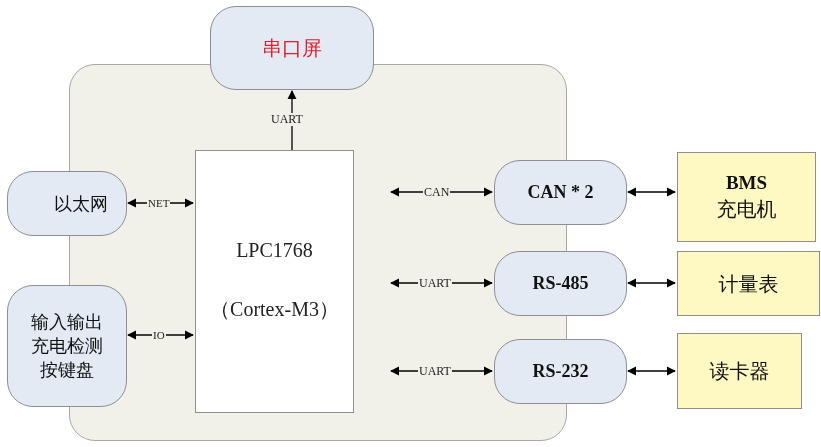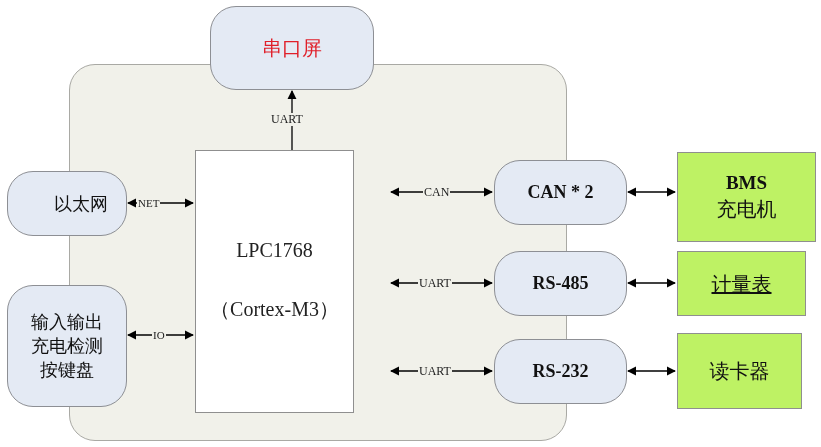--- a/index.html
+++ b/index.html
@@ -4,21 +4,21 @@
 <style>
   html, body { margin:0; padding:0; background:#ffffff; }
   body { width:821px; height:447px; position:relative; overflow:hidden;
          font-family:"DejaVu Serif","Liberation Serif",serif; }
   .abs { position:absolute; box-sizing:border-box; }
   .container { left:69px; top:64px; width:498px; height:377px;
                background:#f1f1ea; border:1.5px solid #a9a9a4; border-radius:26px; }
   .rbox { background:#e4eaf4; border:1.5px solid #8d8f94; border-radius:26px;
           display:flex; align-items:center; justify-content:center; text-align:center;
           color:#111; }
-  .sbox { background:#bef264; border:1.5px solid #8f8f8f;
+  .sbox { background:#fef9c3; border:1.5px solid #8f8f8f;
           display:flex; flex-direction:column; align-items:center; justify-content:center;
           text-align:center; color:#111; }
   .mcu { left:195px; top:150px; width:159px; height:263px; background:#fff;
          border:1.5px solid #8f8f8f; }
   .cn { font-family:"DejaVu Sans","Liberation Sans",sans-serif; font-size:18px; line-height:24px; }
   .bold { font-family:"Liberation Serif","DejaVu Serif",serif; font-weight:bold; font-size:18px; }
   .red { color:#e0202a; }
   .mcu-title { position:absolute; left:0; width:100%; text-align:center;
                font-family:"Liberation Serif","DejaVu Serif",serif; font-size:20px; color:#222; }
   .lbl { position:absolute; background:#ffffff; font-family:"Liberation Serif","DejaVu Serif",serif;
@@ -49,21 +49,21 @@
   <line x1="391" y1="283" x2="492" y2="283" stroke="#000" stroke-width="1.3" marker-start="url(#ah)" marker-end="url(#ah)"></line>
 
   <line x1="391" y1="371" x2="492" y2="371" stroke="#000" stroke-width="1.3" marker-start="url(#ah)" marker-end="url(#ah)"></line>
 
   <line x1="628" y1="192" x2="675" y2="192" stroke="#000" stroke-width="1.3" marker-start="url(#ah)" marker-end="url(#ah)"></line>
   <line x1="628" y1="283" x2="675" y2="283" stroke="#000" stroke-width="1.3" marker-start="url(#ah)" marker-end="url(#ah)"></line>
   <line x1="628" y1="371" x2="675" y2="371" stroke="#000" stroke-width="1.3" marker-start="url(#ah)" marker-end="url(#ah)"></line>
 </svg>
 
 <span class="lbl bg2" style="left:270px; top:113px;">UART</span>
-<span class="lbl bg2" style="left:137px; top:197px; font-size:11px;">NET</span>
+<span class="lbl bg2" style="left:147px; top:197px; font-size:11px;">NET</span>
 <span class="lbl bg2" style="left:152px; top:329px; font-size:11px;">IO</span>
 <span class="lbl bg2" style="left:423px; top:186px;">CAN</span>
 <span class="lbl bg2" style="left:418px; top:277px;">UART</span>
 <span class="lbl bg2" style="left:418px; top:365px;">UART</span>
 
 <div class="abs rbox" style="left:210px; top:6px; width:164px; height:84px;">
   <span class="cn red" style="font-size:20px;">串口屏</span>
 </div>
 
 <div class="abs mcu">
@@ -87,18 +87,18 @@
   <span class="bold">RS-485</span>
 </div>
 <div class="abs rbox" style="left:494px; top:339px; width:133px; height:65px;">
   <span class="bold">RS-232</span>
 </div>
 
 <div class="abs sbox" style="left:677px; top:152px; width:139px; height:90px;">
   <span class="bold" style="font-size:19px; line-height:24px;">BMS</span>
   <span class="cn" style="font-size:20px; line-height:28px;">充电机</span>
 </div>
-<div class="abs sbox" style="left:677px; top:251px; width:129px; height:65px;text-decoration:underline;">
+<div class="abs sbox" style="left:677px; top:251px; width:143px; height:65px;">
   <span class="cn" style="font-size:20px;">计量表</span>
 </div>
 <div class="abs sbox" style="left:677px; top:333px; width:125px; height:76px;">
   <span class="cn" style="font-size:20px; line-height:28px;">读卡器</span>
 </div>
 
 </body></html>

